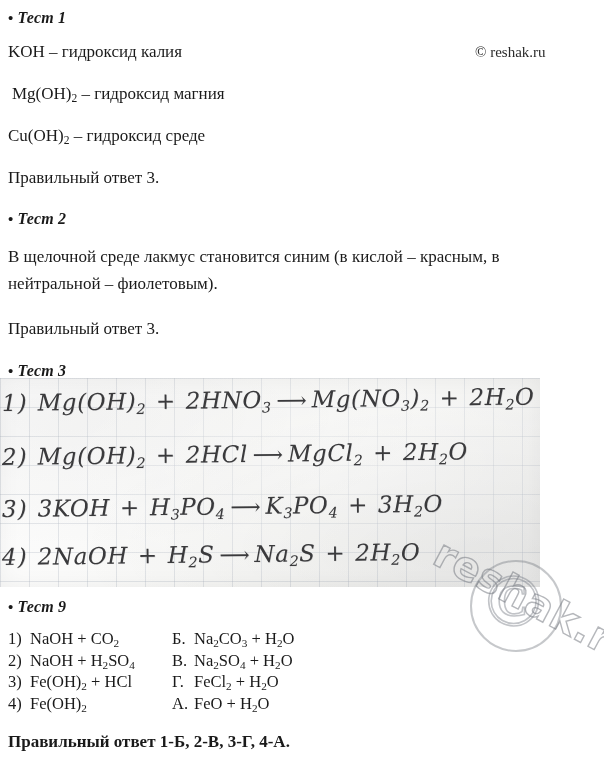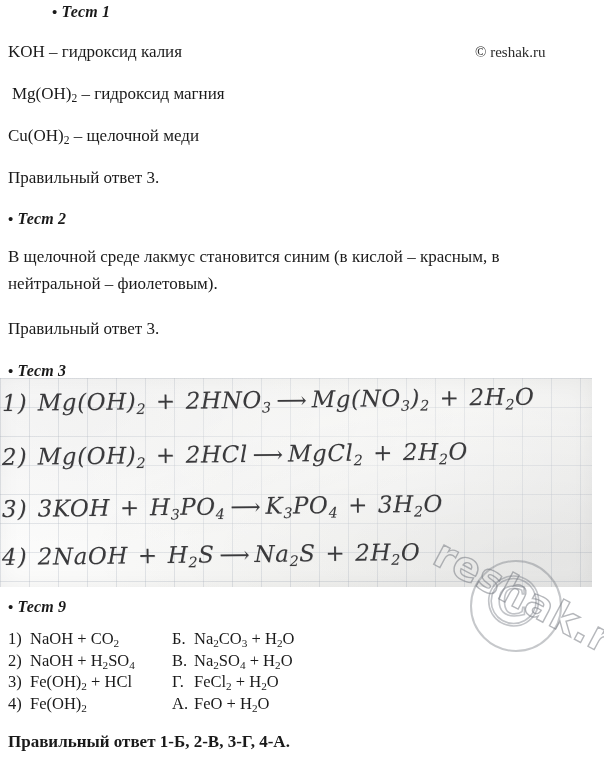--- a/index.html
+++ b/index.html
@@ -68,21 +68,21 @@
   .t4-num  { width: 22px; }
   .t4-left { width: 142px; margin-top: 40px; }
   .t4-key  { width: 22px; }
   .t4-right{ }
 
   
   #scan {
     position: absolute;
     left: 0;
     top: 378px;
-    width: 592px;
+    width: 540px;
     height: 209px;
     overflow: hidden;
     background:
       repeating-linear-gradient(to right,
         rgba(170,178,190,0.30) 0px,
         rgba(170,178,190,0.30) 1px,
         rgba(0,0,0,0) 1px,
         rgba(0,0,0,0) 29px),
       repeating-linear-gradient(to bottom,
         rgba(170,178,190,0.30) 0px,
@@ -172,40 +172,40 @@
     font-weight: normal;
   }
 </style>
 </head>
 <body>
 
 <div id="page">
 
   <div class="abs watermark-top" style="left:475px; top:4px;margin-top:40px;">© reshak.ru</div>
 
-  <div class="abs test-head" style="left:8px; top:3px;margin-left:44px;">
+  <div class="abs test-head" style="left:8px; top:9px;">
     <span class="bullet">•</span><span>Тест 1</span>
   </div>
 
   <div class="abs para" style="left:8px; top:40px;">
     <span>KOH</span>
     <span>–</span>
     <span>гидроксид калия</span>
   </div>
 
   <div class="abs para" style="left:12px; top:82px;">
     <span>Mg(OH)<sub>2</sub></span>
     <span>–</span>
     <span>гидроксид магния</span>
   </div>
 
   <div class="abs para" style="left:8px; top:124px;">
     <span>Cu(OH)<sub>2</sub></span>
     <span>–</span>
-    <span>щелочной меди</span>
+    <span>гидроксид среде</span>
   </div>
 
   <div class="abs para" style="left:8px; top:166px;">Правильный ответ 3.</div>
 
   <div class="abs test-head" style="left:8px; top:210px;">
     <span class="bullet">•</span><span>Тест 2</span>
   </div>
 
   <div class="abs para" style="left:8px; top:272px;">нейтральной – фиолетовым).</div>
   <div class="abs para" style="left:8px; top:245px;">В щелочной среде лакмус становится синим (в кислой – красным, в</div>

